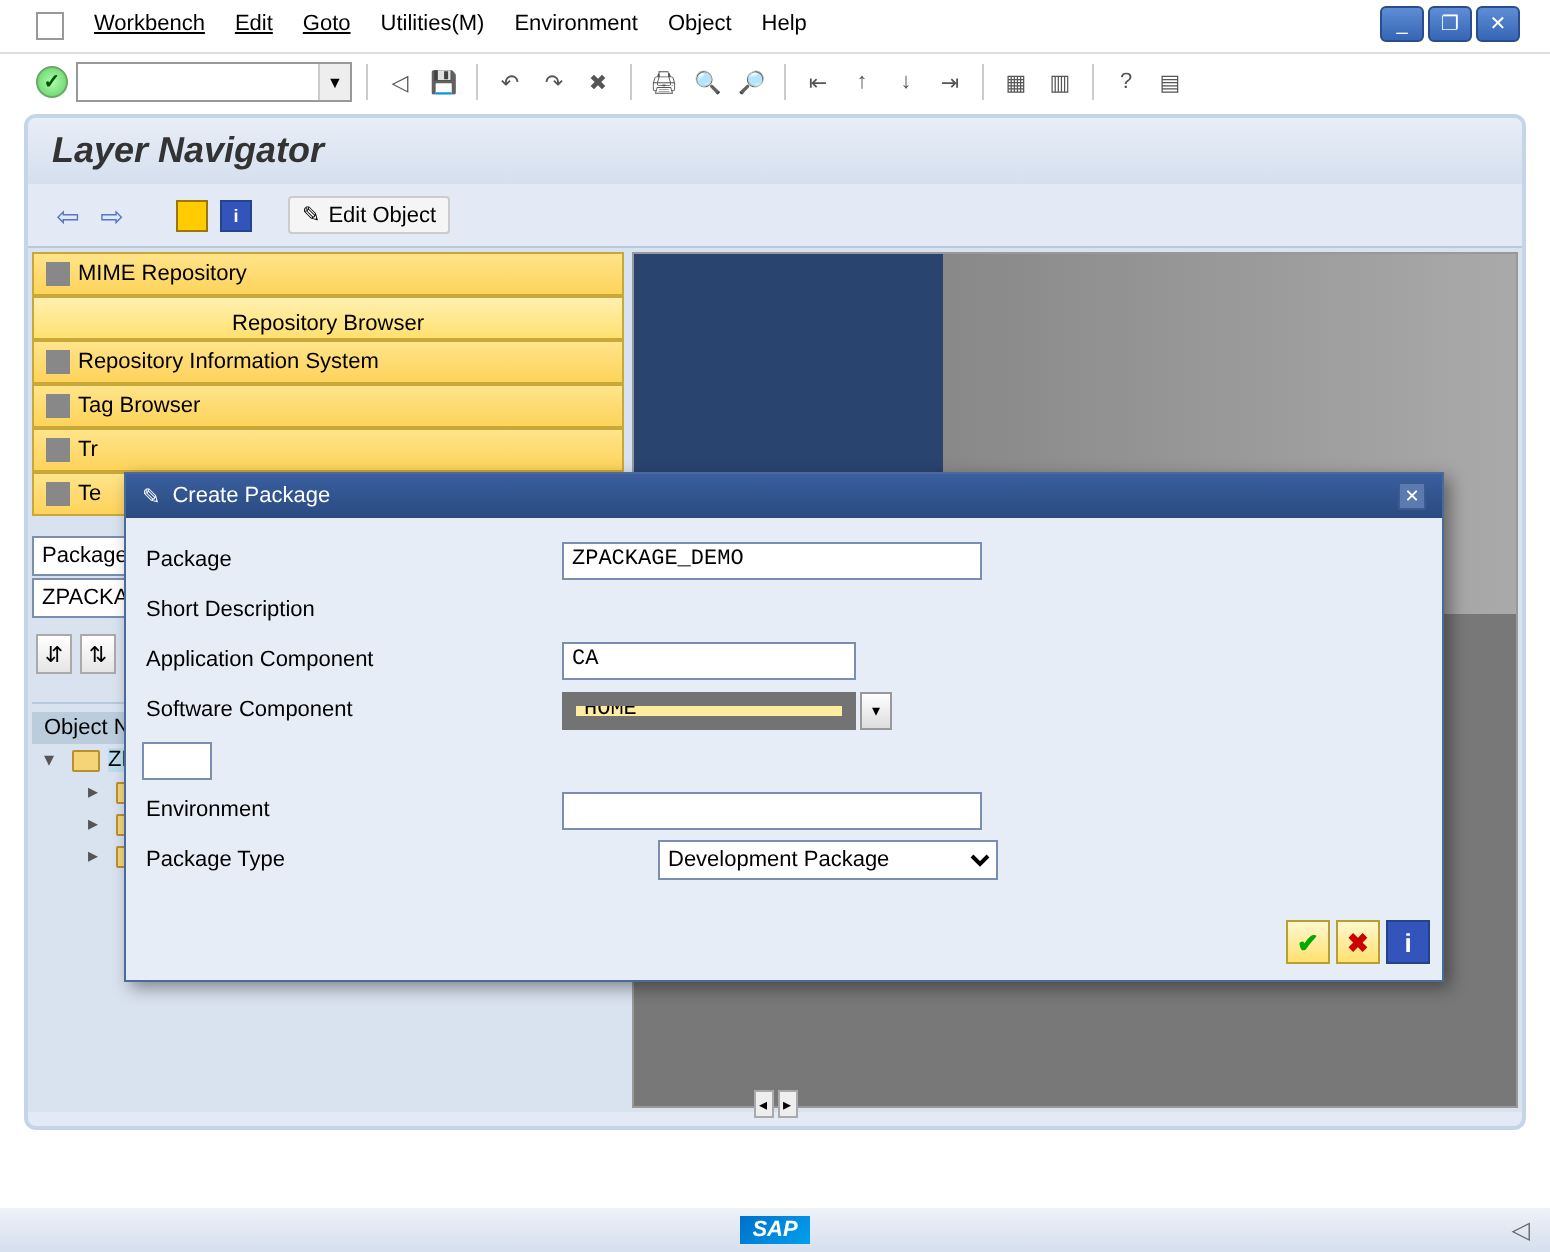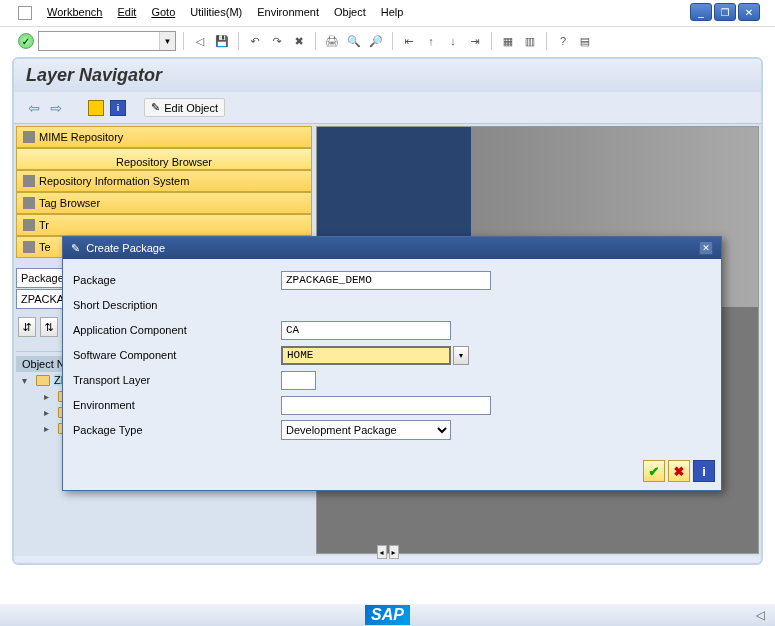--- a/index.html
+++ b/index.html
@@ -47,39 +47,39 @@
   .tree-exp { width:10px; color:#555; font-size:10px; }
   .folder-icon { width:14px; height:11px; background:#f5d478; border:1px solid #b89030; border-radius:1px; display:inline-block; }
   
   .right-col { flex:1; background:#787878; border:1px solid #999; margin:2px; position:relative; }
   .sap-bg { position:absolute; top:0; left:0; right:0; height:180px; background:linear-gradient(to right, #2a4470 0%, #2a4470 35%, #888 35%, #aaa 100%); }
   
   .pager { position:absolute; bottom:4px; left:50%; transform:translateX(-50%); display:flex; gap:2px; }
   .pager span { width:10px; height:14px; background:#eee; border:1px solid #aaa; display:flex; align-items:center; justify-content:center; font-size:8px; }
   
   .footer { position:absolute; bottom:0; left:0; right:0; height:22px; background:linear-gradient(#eef2f8,#d5dfee); display:flex; align-items:center; justify-content:center; }
-  .sap-logo { color:#fff; background:linear-gradient(135deg,#0070cc,#00a0ee); padding:1px 6px; font-weight:bold; font-size:16px; font-style:italic; }
+  .sap-logo { color:#fff; background:linear-gradient(135deg,#0070cc,#00a0ee); padding:1px 6px; font-weight:bold; font-size:11px; font-style:italic; }
   .footer-arrow { position:absolute; right:10px; font-size:12px; color:#666; }
   
   
   .dialog { position:absolute; top:236px; left:62px; width:660px; background:#e7edf7; border:1px solid #4a6a9a; box-shadow:3px 3px 8px rgba(0,0,0,0.4); z-index:100; }
   .dlg-title { background:linear-gradient(#3a5f9f,#2a4a80); color:#fff; padding:4px 8px; display:flex; align-items:center; justify-content:space-between; }
   .dlg-title-left { display:flex; align-items:center; gap:6px; }
   .dlg-close { width:14px; height:14px; background:#5a7ab0; border:1px solid #3a5a90; display:flex; align-items:center; justify-content:center; font-size:9px; cursor:default; }
   .dlg-body { padding:10px 8px 6px 8px; }
   .form-row { display:flex; align-items:center; margin-bottom:3px; height:22px; }
   .form-label { width:210px; padding-left:2px; }
   .form-input { border:1px solid #7a8fb0; padding:2px 4px; height:19px; font-family:'Courier New',monospace; background:#fff; }
   .form-input.w1 { width:420px; }
-  .form-input.w2 { width:170px; }
+  .form-input.w2 { width:147px; }
   .form-input.w3 { width:35px; }
   .form-input.w4 { width:210px; }
-  .form-input.req { background:#ffec9e; border:2px solid #737373; }
+  .form-input.req { background:#ffec9e; border:7px solid #737373; }
   .f4-btn { width:16px; height:19px; border:1px solid #999; background:linear-gradient(#fff,#ddd); margin-left:2px; display:flex; align-items:center; justify-content:center; font-size:8px; }
-  .form-select { border:1px solid #7a8fb0; height:20px; width:170px; font-size:11px; background:#fff; }
+  .form-select { border:1px solid #7a8fb0; height:20px; width:170px; font-size:11px; background:#fff;margin-left:48px; }
   .dlg-footer { display:flex; justify-content:flex-end; gap:3px; padding:10px 6px 8px; }
   .dlg-btn { width:22px; height:22px; border:1px solid #b5a030; background:linear-gradient(#fff8d0,#ffe070); display:flex; align-items:center; justify-content:center; font-size:13px; }
   .dlg-btn.ok { color:#0a0; font-weight:bold; }
   .dlg-btn.cancel { color:#c00; font-weight:bold; }
   .dlg-btn.info { background:#3355bb; color:#fff; border-color:#224488; font-weight:bold; }
 </style>
 </head>
 <body>
 
 <div class="window-controls">
@@ -267,21 +267,20 @@
     <div class="form-row">
       <div class="form-label">Application Component</div>
       <input class="form-input w2" value="CA" style="">
     </div>
     <div class="form-row">
       <div class="form-label">Software Component</div>
       <input class="form-input w2 req" value="HOME" style="">
       <div class="f4-btn">▾</div>
     </div>
     <div class="form-row">
-      <div class="form-label">Transport Layer</div>
       <input class="form-input w3" value="" style="">
     </div>
     <div class="form-row">
       <div class="form-label">Environment</div>
       <input class="form-input w4" value="" style="">
     </div>
     <div class="form-row">
       <div class="form-label">Package Type</div>
       <select class="form-select">
         <option>Development Package</option>

